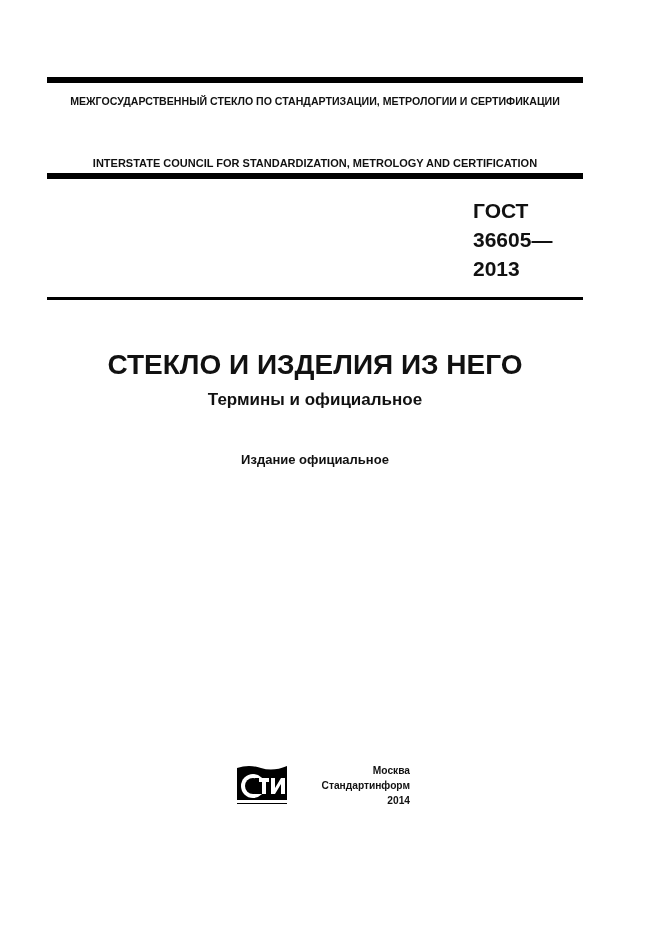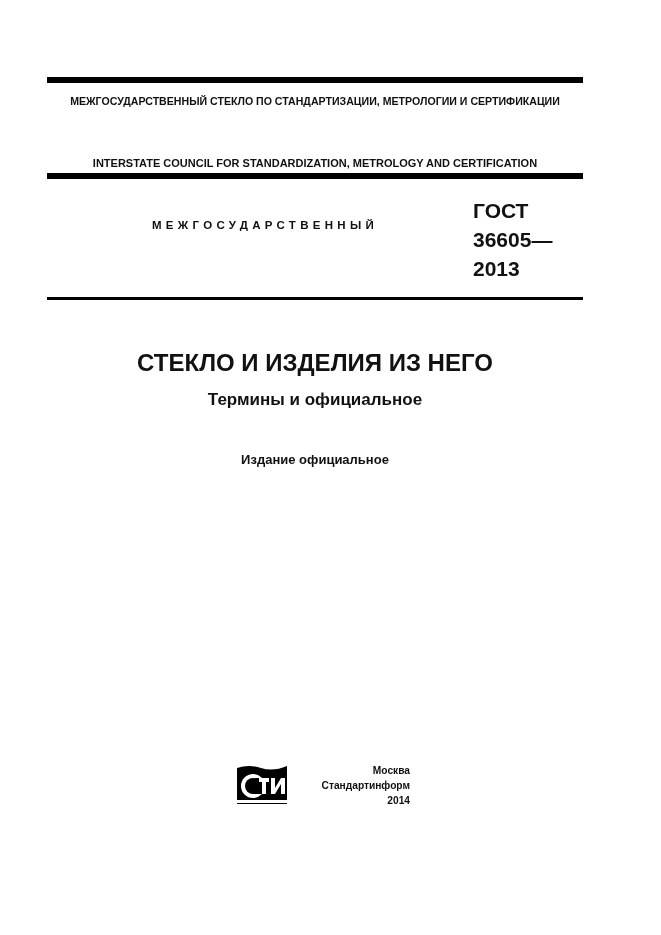--- a/index.html
+++ b/index.html
@@ -7,21 +7,21 @@
     width: 661px; height: 935px; background: #ffffff; position: relative; overflow: hidden;
     font-family: "Liberation Sans", "DejaVu Sans", sans-serif; color: #111111;
   }
   .abs { position: absolute; }
   .bar { position: absolute; left: 47px; width: 536px; background: #000000; }
   .center { text-align: center; font-weight: bold; }
   .council-ru { left: 47px; width: 536px; top: 95px; font-size: 10.6px; line-height: 13px; }
   .council-en { left: 47px; width: 536px; top: 133px; font-size: 11px; line-height: 13px; margin-top: 24px; }
   .std-kind { left: 100px; width: 330px; top: 213px; font-size: 11.5px; font-weight: bold; letter-spacing: 4.3px; text-align: center; line-height: 25px; }
   .gost { left: 473px; top: 196px; font-size: 21px; font-weight: bold; line-height: 29px; }
-  .title { left: 47px; width: 536px; top: 349px; font-size: 24px; font-weight: bold; text-align: center; }
+  .title { left: 47px; width: 536px; top: 349px; font-size: 28px; font-weight: bold; text-align: center; }
   .subtitle { left: 47px; width: 536px; top: 390px; font-size: 17px; font-weight: bold; text-align: center; }
   .edition { left: 47px; width: 536px; top: 452px; font-size: 13px; font-weight: bold; text-align: center; }
   .logo { left: 235px; top: 764px; width: 54px; height: 44px; }
   .publisher { left: 300px; width: 110px; top: 763px; font-size: 10.2px; font-weight: bold; text-align: right; line-height: 15px; }
 </style>
 </head>
 <body>
 
 <div class="bar" style="top:77px;height:6px;"></div>
 
@@ -29,21 +29,20 @@
   <div>МЕЖГОСУДАРСТВЕННЫЙ СТЕКЛО ПО СТАНДАРТИЗАЦИИ, МЕТРОЛОГИИ И СЕРТИФИКАЦИИ</div>
 </div>
 
 <div class="abs center council-en">
   <div>INTERSTATE COUNCIL FOR STANDARDIZATION, METROLOGY AND CERTIFICATION</div>
 </div>
 
 <div class="bar" style="top:173px;height:6px;"></div>
 
 <div class="abs std-kind">
-  <div>МЕЖГОСУДАРСТВЕННЫЙ</div>
 </div>
 
 <div class="abs gost">
   <div>ГОСТ</div>
   <div>36605—</div>
   <div>2013</div>
 </div>
 
 <div class="bar" style="top:297px;height:3px;"></div>
 

